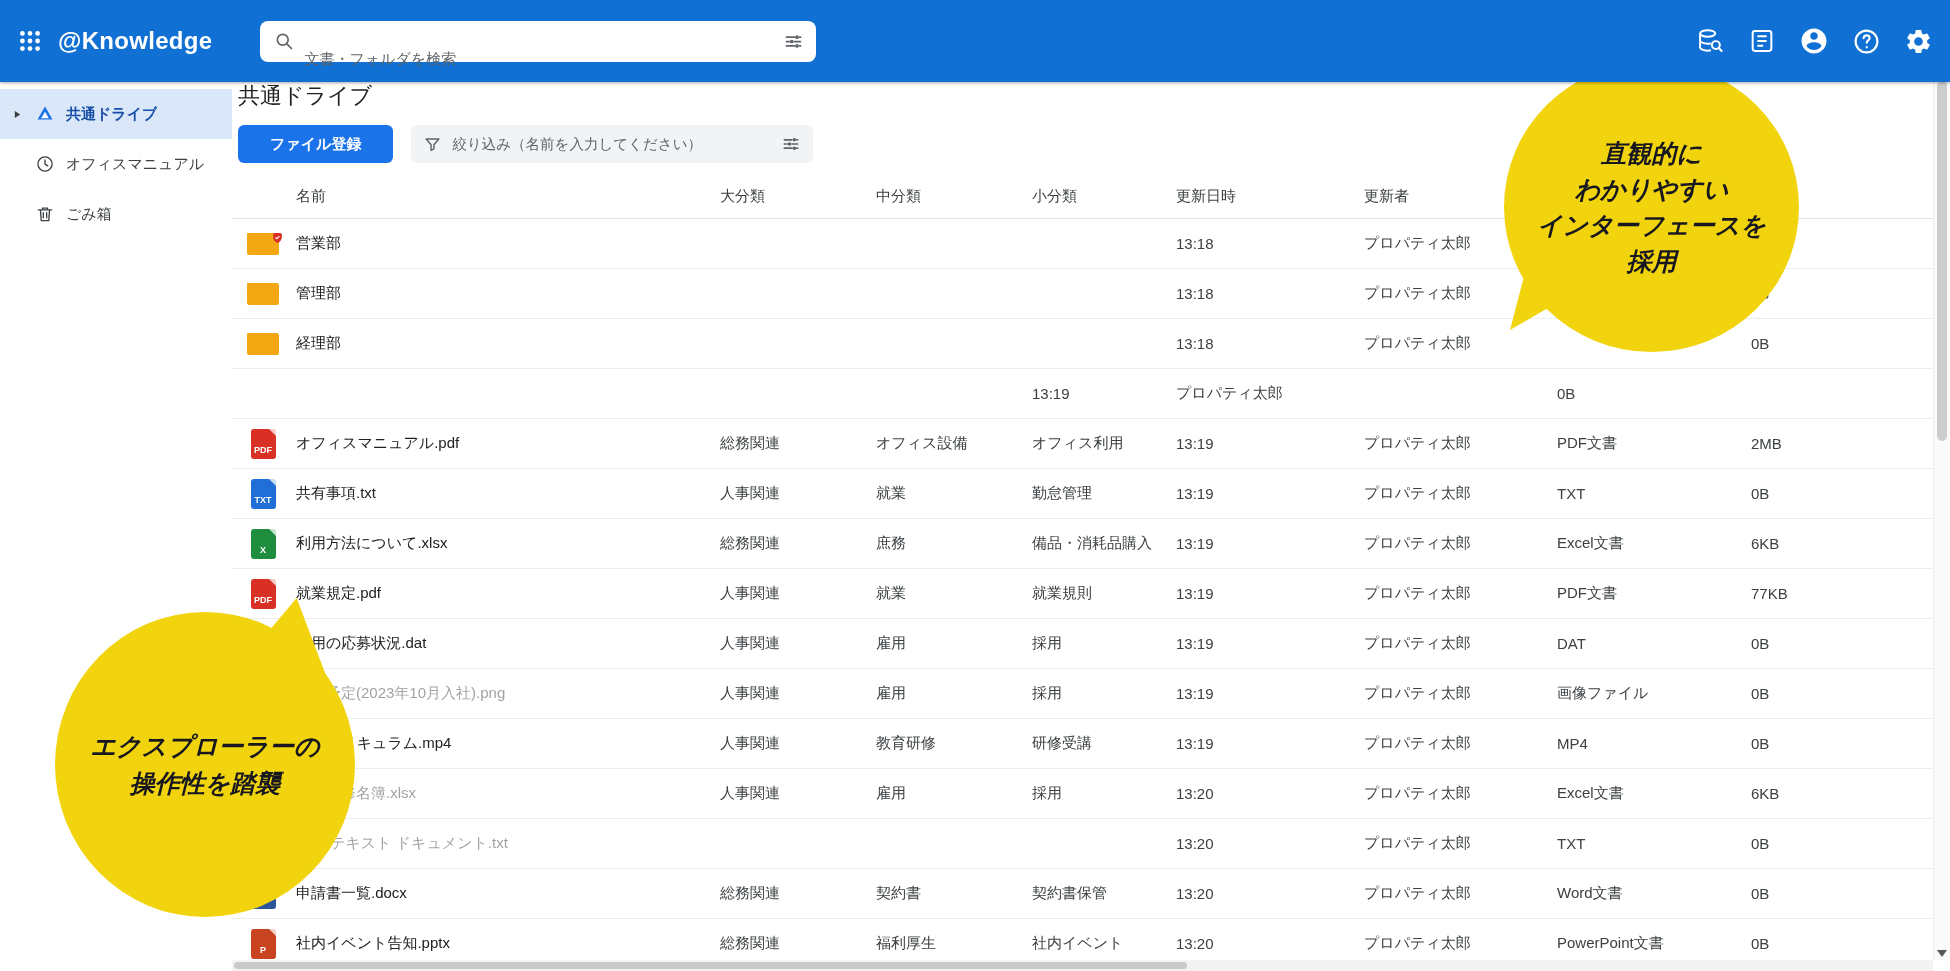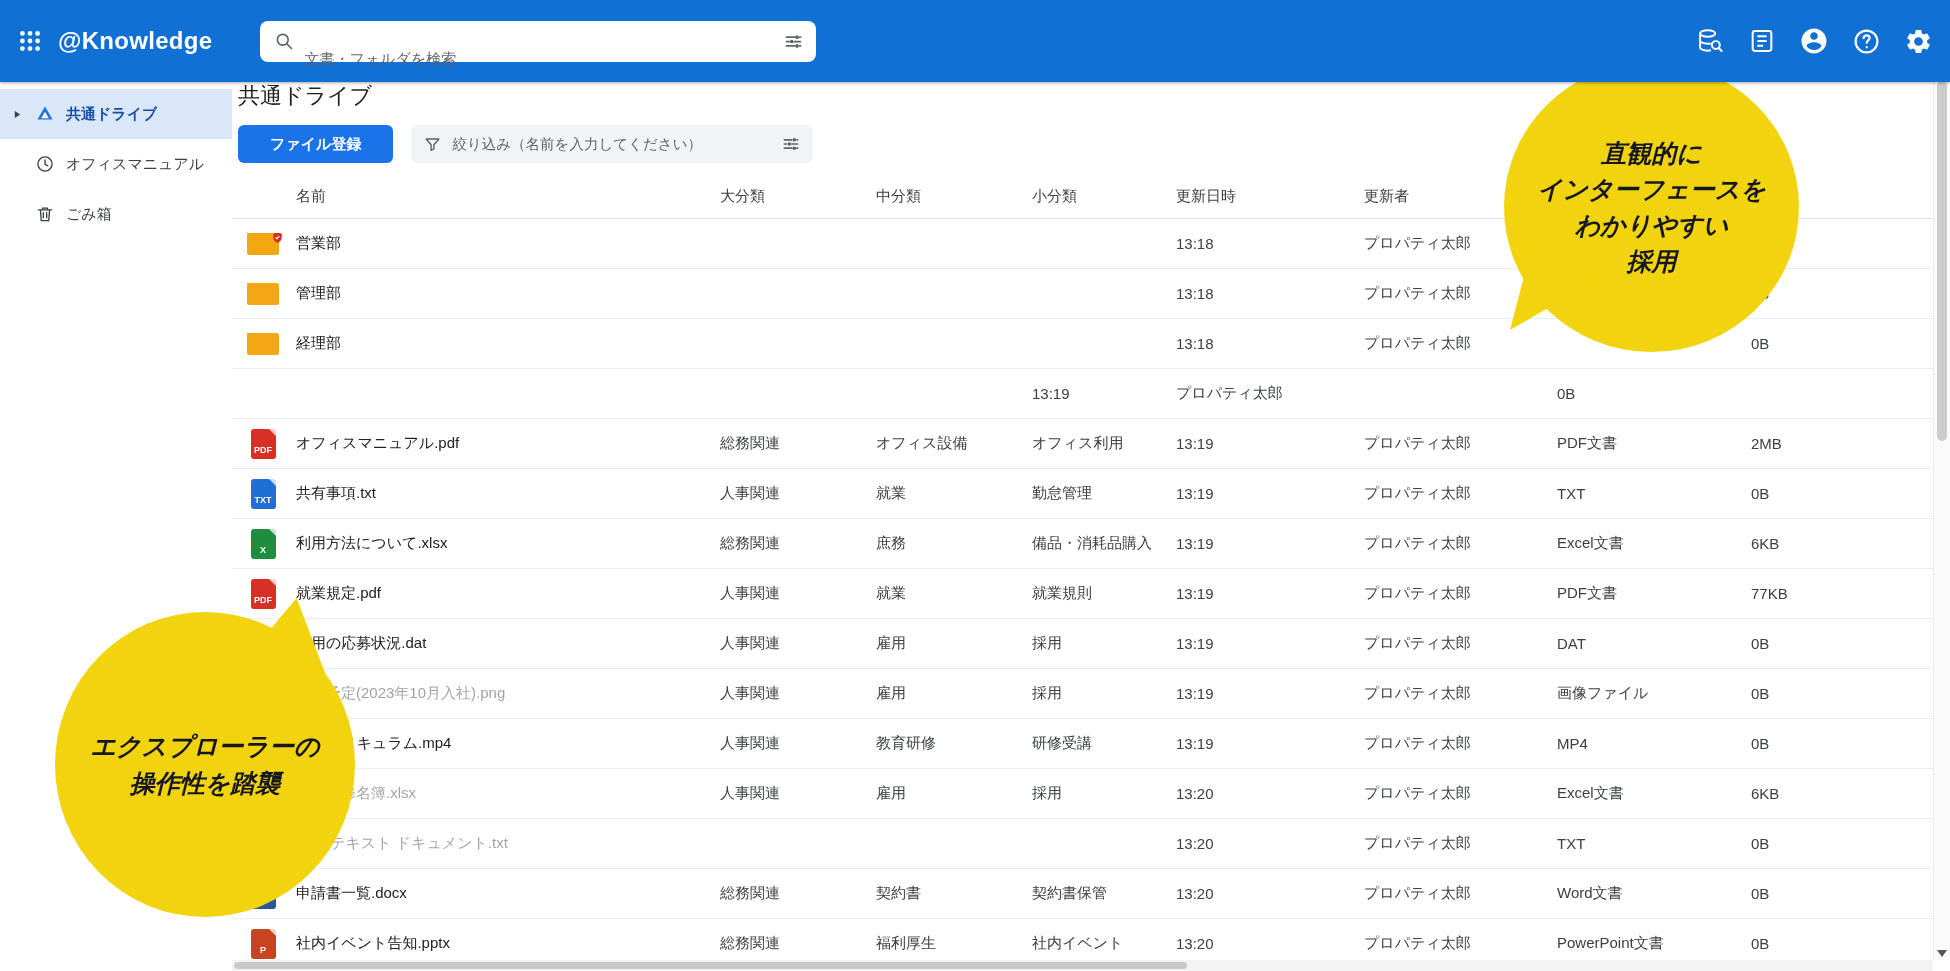--- a/index.html
+++ b/index.html
@@ -509,22 +509,22 @@
           <div class="cell">0B</div>
         </div>
       </div>
   </div>
 </div>
 
 <div class="bubble bubble-top">
   <div class="btail btail-top"></div>
   <div class="blines" id="bubble-top-lines">
       <div class="bline">直観的に</div>
+      <div class="bline">わかりやすい</div>
       <div class="bline">インターフェースを</div>
-      <div class="bline">わかりやすい</div>
       <div class="bline">採用</div>
     </div>
 </div>
 <div class="bubble bubble-bottom">
   <div class="btail btail-bottom"></div>
   <div class="blines" id="bubble-bottom-lines">
       <div class="bline">エクスプローラーの</div>
       <div class="bline">操作性を踏襲</div>
     </div>
 </div>

